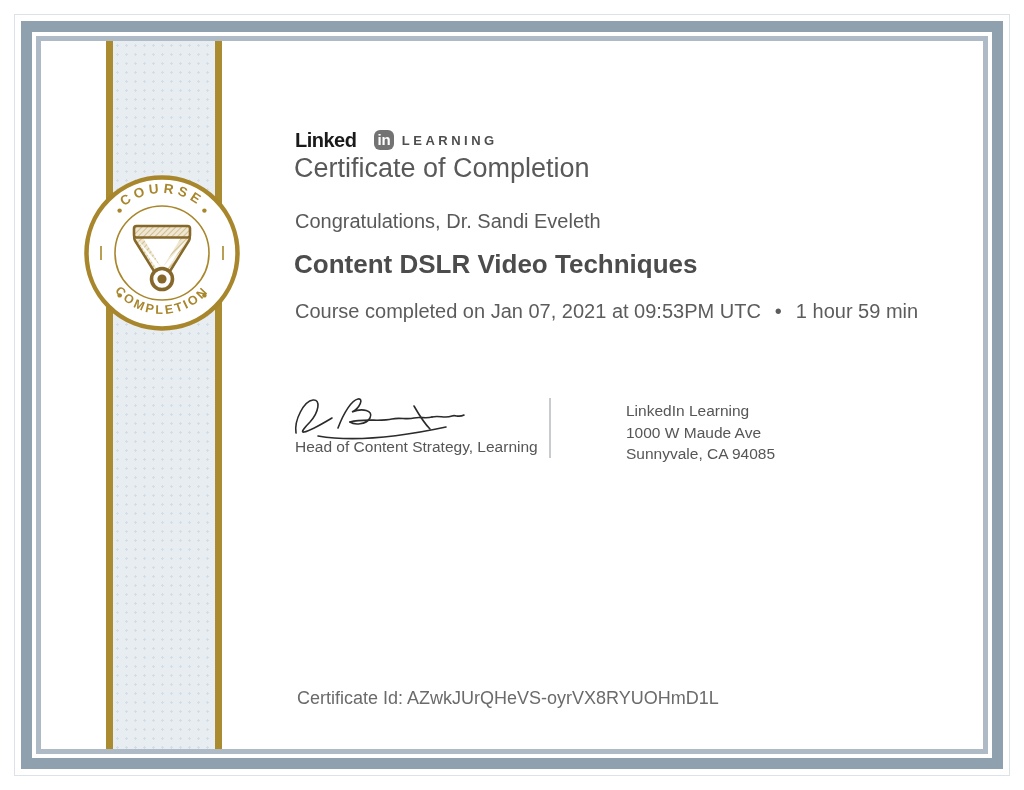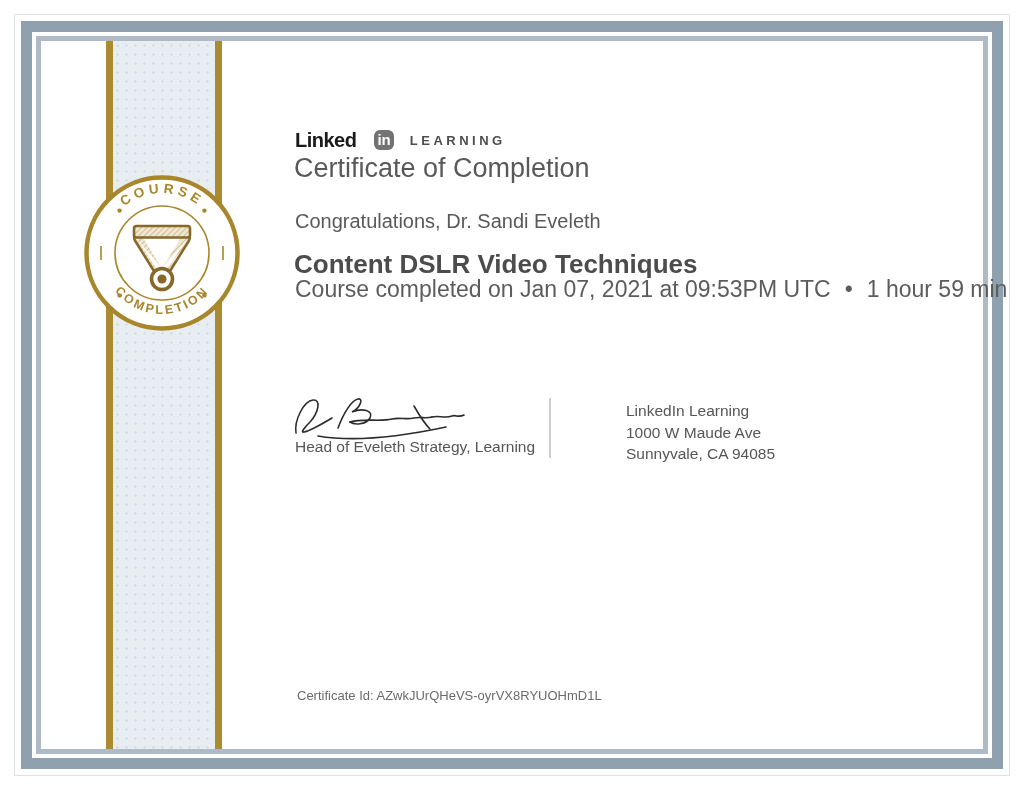--- a/index.html
+++ b/index.html
@@ -26,32 +26,32 @@
   
   .seal{position:absolute;left:82px;top:173px;width:160px;height:160px;}
   
   .content{position:absolute;left:0;top:0;width:100%;height:100%;padding-left:17px;}
   .logo{position:absolute;left:295px;top:129px;display:flex;align-items:center;height:22px;}
   .logo .linked{font-size:20px;font-weight:800;color:#1a1a1a;letter-spacing:-0.5px;}
   .logo .inbox{
     display:inline-block;margin-left:18px;background:#737373;color:#ffffff;
     font-size:15px;font-weight:800;line-height:1;padding:2px 3px 3px 3px;border-radius:6px;
   }
-  .logo .learning{margin-left:16px;font-size:13px;font-weight:600;letter-spacing:3.5px;color:#4e4e4e;}
+  .logo .learning{margin-left:8px;font-size:13px;font-weight:600;letter-spacing:3.5px;color:#4e4e4e;}
   .cert-title{position:absolute;left:294px;top:153px;font-size:27px;font-weight:400;color:#595959;}
   .congrats{position:absolute;left:295px;top:186px;font-size:20px;font-weight:400;color:#595959;margin-top:24px;}
   .course-title{position:absolute;left:294px;top:249px;font-size:26px;font-weight:700;color:#4c4c4c;}
-  .completed-line{position:absolute;left:295px;top:276px;font-size:23px;color:#5c5c5c;}
+  .completed-line{position:absolute;left:295px;top:300px;font-size:20px;color:#5c5c5c;}
   .completed-line .bullet{margin:0 14px;color:#5c5c5c;}
   .body-text{position:absolute;left:295px;top:331px;width:515px;font-size:15.5px;line-height:1.2;color:#5c5c5c;}
   .signature{position:absolute;left:292px;top:392px;}
   .signer-title{position:absolute;left:295px;top:438px;font-size:15.5px;color:#565656;}
   .divider{position:absolute;left:549px;top:398px;width:2px;height:60px;background:#c9cccf;}
   .address{position:absolute;left:626px;top:400px;font-size:15.5px;line-height:21.5px;color:#565656;}
-  .cert-id{position:absolute;left:297px;top:688px;font-size:13px;color:#6b6b6b;}
+  .cert-id{position:absolute;left:297px;top:688px;font-size:18px;color:#6b6b6b;}
 </style>
 </head>
 <body>
 
 <div class="page">
 
   <div class="frame-outer"></div>
   <div class="frame-slate"></div>
   <div class="frame-inner"></div>
 
@@ -122,21 +122,21 @@
           <path d="M4 41 C2 28 12 9 21 8 C29 7 27 20 18 30 C13 35 8 41 12 40 C18 39 30 32 40 26"></path>
           <path d="M46 36 C52 20 60 8 66 7 C72 6 68 16 60 20 C70 16 82 18 78 26 C74 33 62 33 58 30"></path>
           <path d="M58 30 C72 26 88 30 100 27 C108 25 114 28 122 26 C128 24.5 134 27 140 25"></path>
           <path d="M122 14 C126 21 132 31 138 37"></path>
           <path d="M140 25 C148 23 152 27 160 24 C164 22.5 166 26 172 23"></path>
           <path d="M26 44 C62 50 112 44 154 35"></path>
         </g>
       </svg>
     </div>
 
-    <div class="signer-title">Head of Eveleth Strategy, Learning</div>
+    <div class="signer-title">Head of Content Strategy, Learning</div>
 
     <div class="divider"></div>
 
     <div class="address">
       <div>LinkedIn Learning</div>
       <div>1000 W Maude Ave</div>
       <div>Sunnyvale, CA 94085</div>
     </div>
 
     <div class="cert-id">Certificate Id: AZwkJUrQHeVS-oyrVX8RYUOHmD1L</div>

